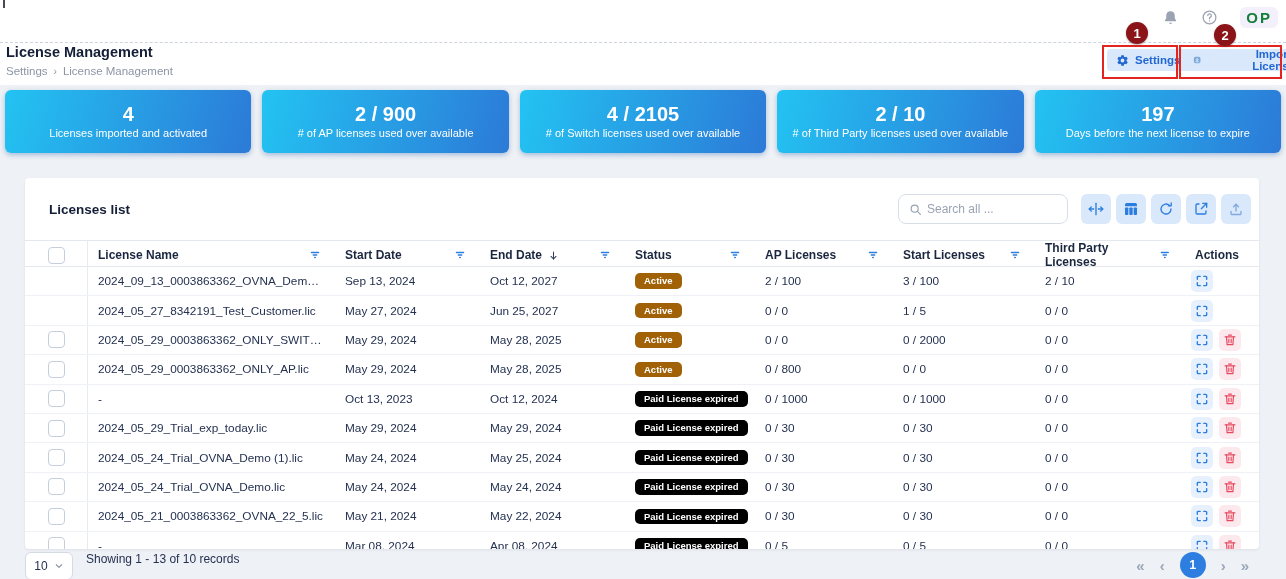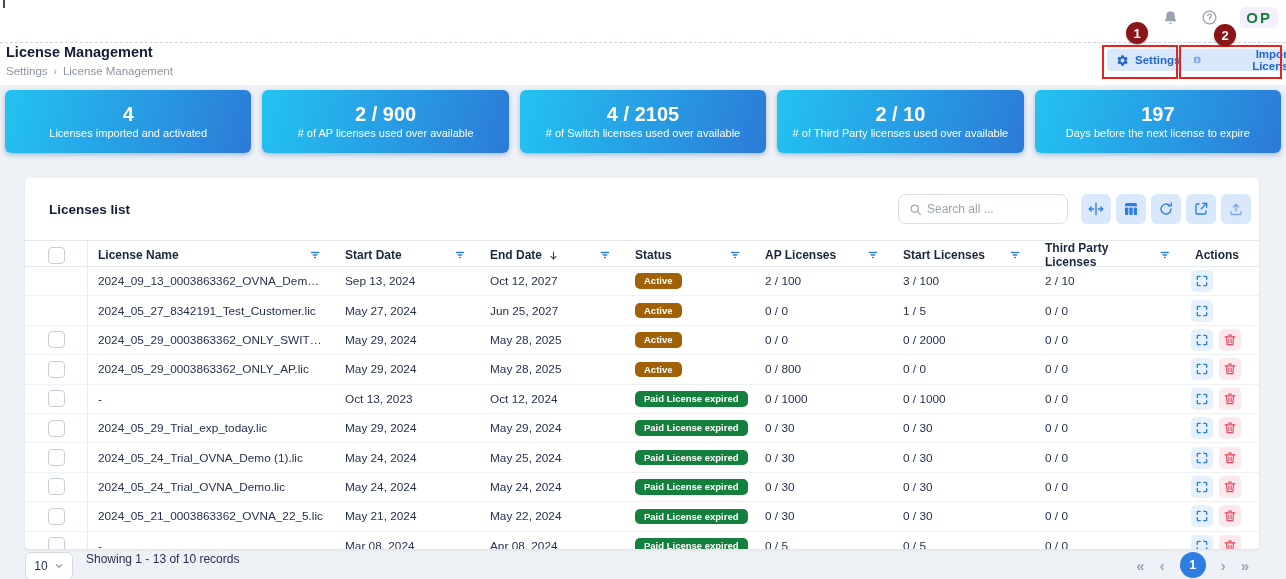--- a/index.html
+++ b/index.html
@@ -77,21 +77,21 @@
   .check-cell{display:flex;align-items:center;justify-content:center;height:100%;
               border-right:1px solid #e7ebf1;}
   .cb{width:15px;height:15px;border:1.5px solid #c6cedb;border-radius:4px;background:#fff;cursor:pointer;}
 
   .trow{height:28.4px;border-bottom:1px solid #eef1f6;font-size:11.8px;color:#243150;}
   .trow:last-child{border-bottom:none;}
   .td{padding:0 10px;white-space:nowrap;overflow:hidden;text-overflow:ellipsis;}
   .badge{display:inline-block;padding:3px 9px;border-radius:5px;color:#fff;font-size:9.5px;
          font-weight:bold;line-height:1;}
   .badge.active{background:#a16207;}
-  .badge.expired{background:#15803d;}
+  .badge.expired{background:#000000;}
   .act-cell{display:flex;gap:6px;align-items:center;padding:0 6px;}
   .act-btn{width:22px;height:22px;border:none;border-radius:5px;cursor:pointer;padding:0;
            display:flex;align-items:center;justify-content:center;}
   .act-expand{background:#e7f1fd;color:#2b7de0;}
   .act-delete{background:#fce9ed;color:#e8485f;}
   .act-btn .a-ico{width:14px;height:14px;}
 
   
   .footer{position:absolute;top:552px;left:25px;width:1234px;height:26px;display:flex;
           }

